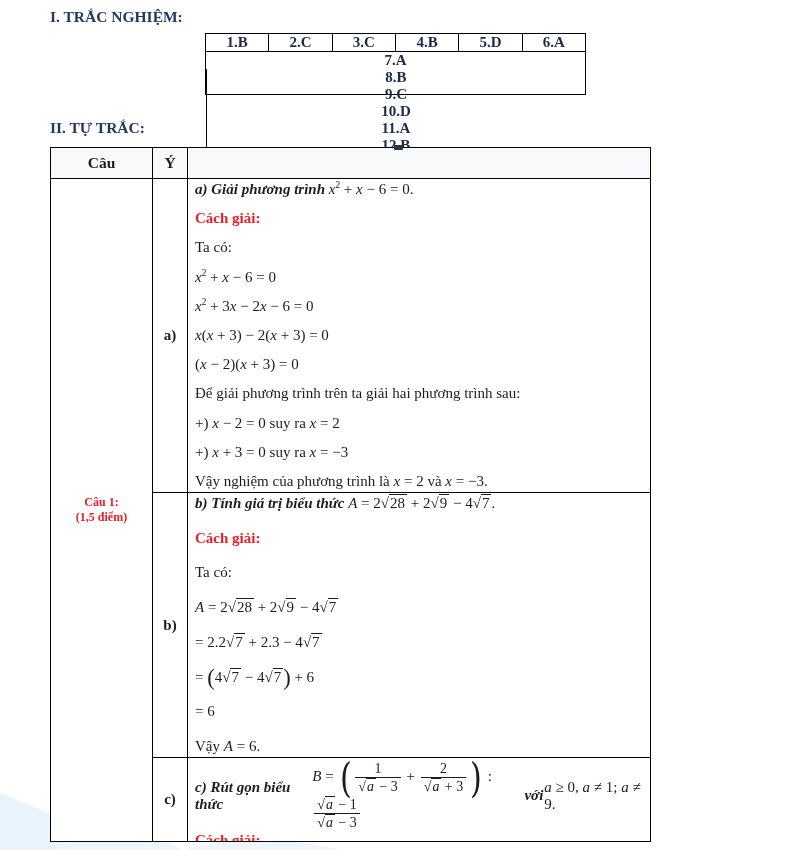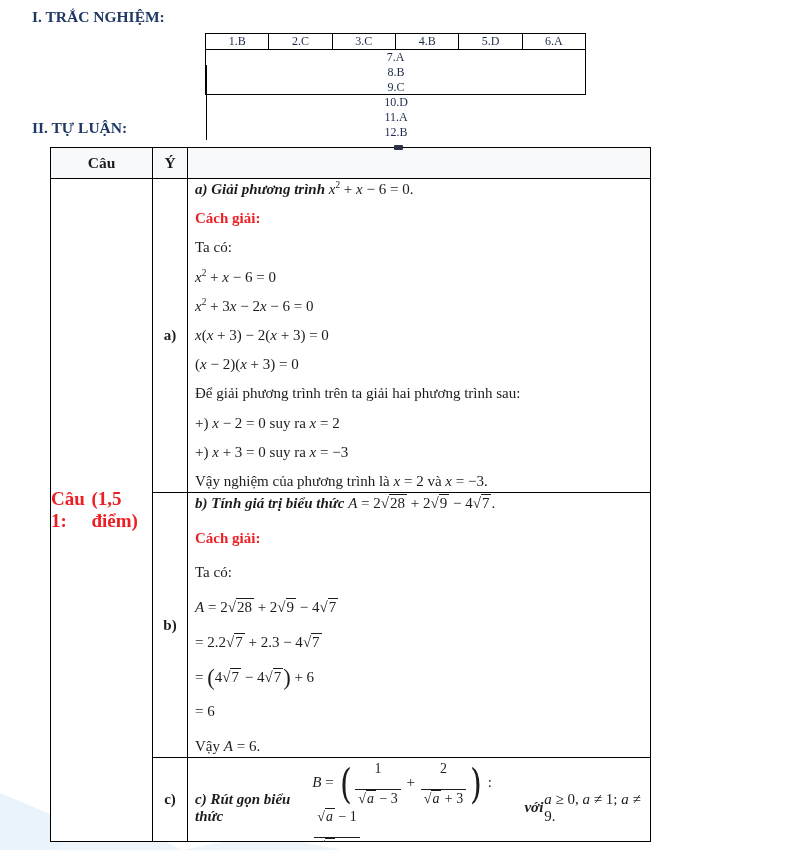--- a/index.html
+++ b/index.html
@@ -16,36 +16,36 @@
   
   .wm{position:absolute;z-index:0;}
   .wm-a{left:0;top:793px;width:135px;height:57px;background:var(--wm1);
         clip-path:polygon(0 0,100% 100%,0 100%);}
   .wm-b{left:52px;top:816px;width:130px;height:34px;background:var(--wm2);
         clip-path:polygon(50% 0,100% 100%,0 100%);}
   .wm-c{left:182px;top:834px;width:160px;height:16px;background:var(--wm2);
         clip-path:polygon(50% 0,100% 100%,0 100%);}
   
   .sec-title{
-    position:absolute;left:32px;color:var(--navy);
+    position:absolute;left:50px;color:var(--navy);
     font-weight:bold;font-size:15.5px;z-index:2;
   }
   .sec-title.first{top:8px;}
   .sec-title.second{top:119px;}
   
   .ans-table{
     position:absolute;left:205px;top:33px;width:381px;height:62px;
     border:1.6px solid var(--line);display:flex;flex-direction:column;
     background:#fff;z-index:2;
   }
   .ans-row{flex:1;display:flex;}
   .ans-row-2{border-top:1.4px solid var(--line);flex-direction:column;}
   .ans-cell{
     flex:1;display:flex;align-items:center;justify-content:center;
-    font-weight:normal;font-size:12px;color:var(--ans);
+    font-weight:bold;font-size:15px;color:var(--ans);
   }
   .ans-cell-b{border-left:1.4px solid var(--line);}
   
   .essay-table{
     position:absolute;left:50px;top:147px;width:601px;height:695px;
     border:1.6px solid var(--line);display:flex;flex-direction:column;
     background:#fff;z-index:2;
   }
   .hdr-row{
     height:31px;flex:0 0 31px;display:flex;background:var(--hdrbg);
@@ -54,22 +54,22 @@
   .hdr-cau{width:102px;flex:0 0 102px;border-right:1.4px solid var(--line);
     display:flex;align-items:center;justify-content:center;font-weight:bold;font-size:15.5px;}
   .hdr-y{width:35px;flex:0 0 35px;border-right:1.4px solid var(--line);
     display:flex;align-items:center;justify-content:center;font-weight:bold;font-size:15.5px;}
   .hdr-content{flex:1;position:relative;}
   .artifact{position:absolute;left:206px;top:-3px;width:9px;height:5px;
     background:#2c3346;border-radius:1px;}
   .t-body{flex:1;display:flex;min-height:0;}
   .cau-cell{
     width:102px;flex:0 0 102px;border-right:1.4px solid var(--line);
-    display:flex;flex-direction:row;align-items:center;justify-content:center;
-    color:var(--red);font-weight:bold;font-size:19px;
+    display:flex;flex-direction:column;align-items:center;justify-content:center;
+    color:var(--red);font-weight:bold;font-size:12px;
   }
   .rows{flex:1;display:flex;flex-direction:column;min-height:0;}
   .q-row{display:flex;min-height:0;}
   .row-a{height:314px;flex:0 0 314px;border-bottom:1.4px solid var(--line);}
   .row-b{height:265px;flex:0 0 265px;border-bottom:1.4px solid var(--line);}
   .row-c{flex:1;}
   .y-cell{
     width:35px;flex:0 0 35px;border-right:1.4px solid var(--line);
     display:flex;align-items:center;justify-content:center;
     font-weight:bold;font-size:15px;
@@ -83,21 +83,21 @@
   .red{color:var(--red);font-weight:bold;}
   .txt{}
   .m{font-size:15px;}
   .m i{font-style:italic;}
   sup{font-size:0.62em;vertical-align:super;line-height:0;}
   .sq{white-space:nowrap;}
   .sq .rad{border-top:1.3px solid currentColor;padding:0 2px 0 1px;}
   .fr{display:inline-flex;flex-direction:column;align-items:center;
       vertical-align:middle;margin:0 2px;line-height:1.25;font-size:0.93em;text-align:center;}
   .fr .fn{padding:0 3px;}
-  .fr .fd{border-top:1.2px solid currentColor;padding:0 3px;margin-top:12px;}
+  .fr .fd{border-top:1.2px solid currentColor;padding:0 3px;}
   .bp{font-size:1.5em;font-weight:400;vertical-align:-0.12em;line-height:0;}
   .bP{font-size:2.7em;font-weight:300;vertical-align:middle;line-height:0;
       font-family:"DejaVu Serif",serif;transform:scaleX(.75);display:inline-block;}
 </style>
 </head>
 <body>
 
 <div class="wm wm-a"></div>
 <div class="wm wm-b"></div>
 <div class="wm wm-c"></div>
@@ -116,21 +116,21 @@
     <div class="ans-row ans-row-2">
       <div class="ans-cell">7.A</div>
       <div class="ans-cell ans-cell-b">8.B</div>
       <div class="ans-cell ans-cell-b">9.C</div>
       <div class="ans-cell ans-cell-b">10.D</div>
       <div class="ans-cell ans-cell-b">11.A</div>
       <div class="ans-cell ans-cell-b">12.B</div>
     </div>
   </div>
 
-<div class="sec-title second">II. TỰ LUẬN:</div>
+<div class="sec-title second">II. TỰ TRẮC:</div>
 
 <div class="essay-table">
   <div class="hdr-row">
     <div class="hdr-cau">Câu</div>
     <div class="hdr-y">Ý</div>
     <div class="hdr-content">
       <span class="artifact"></span>
     </div>
   </div>
   <div class="t-body">

